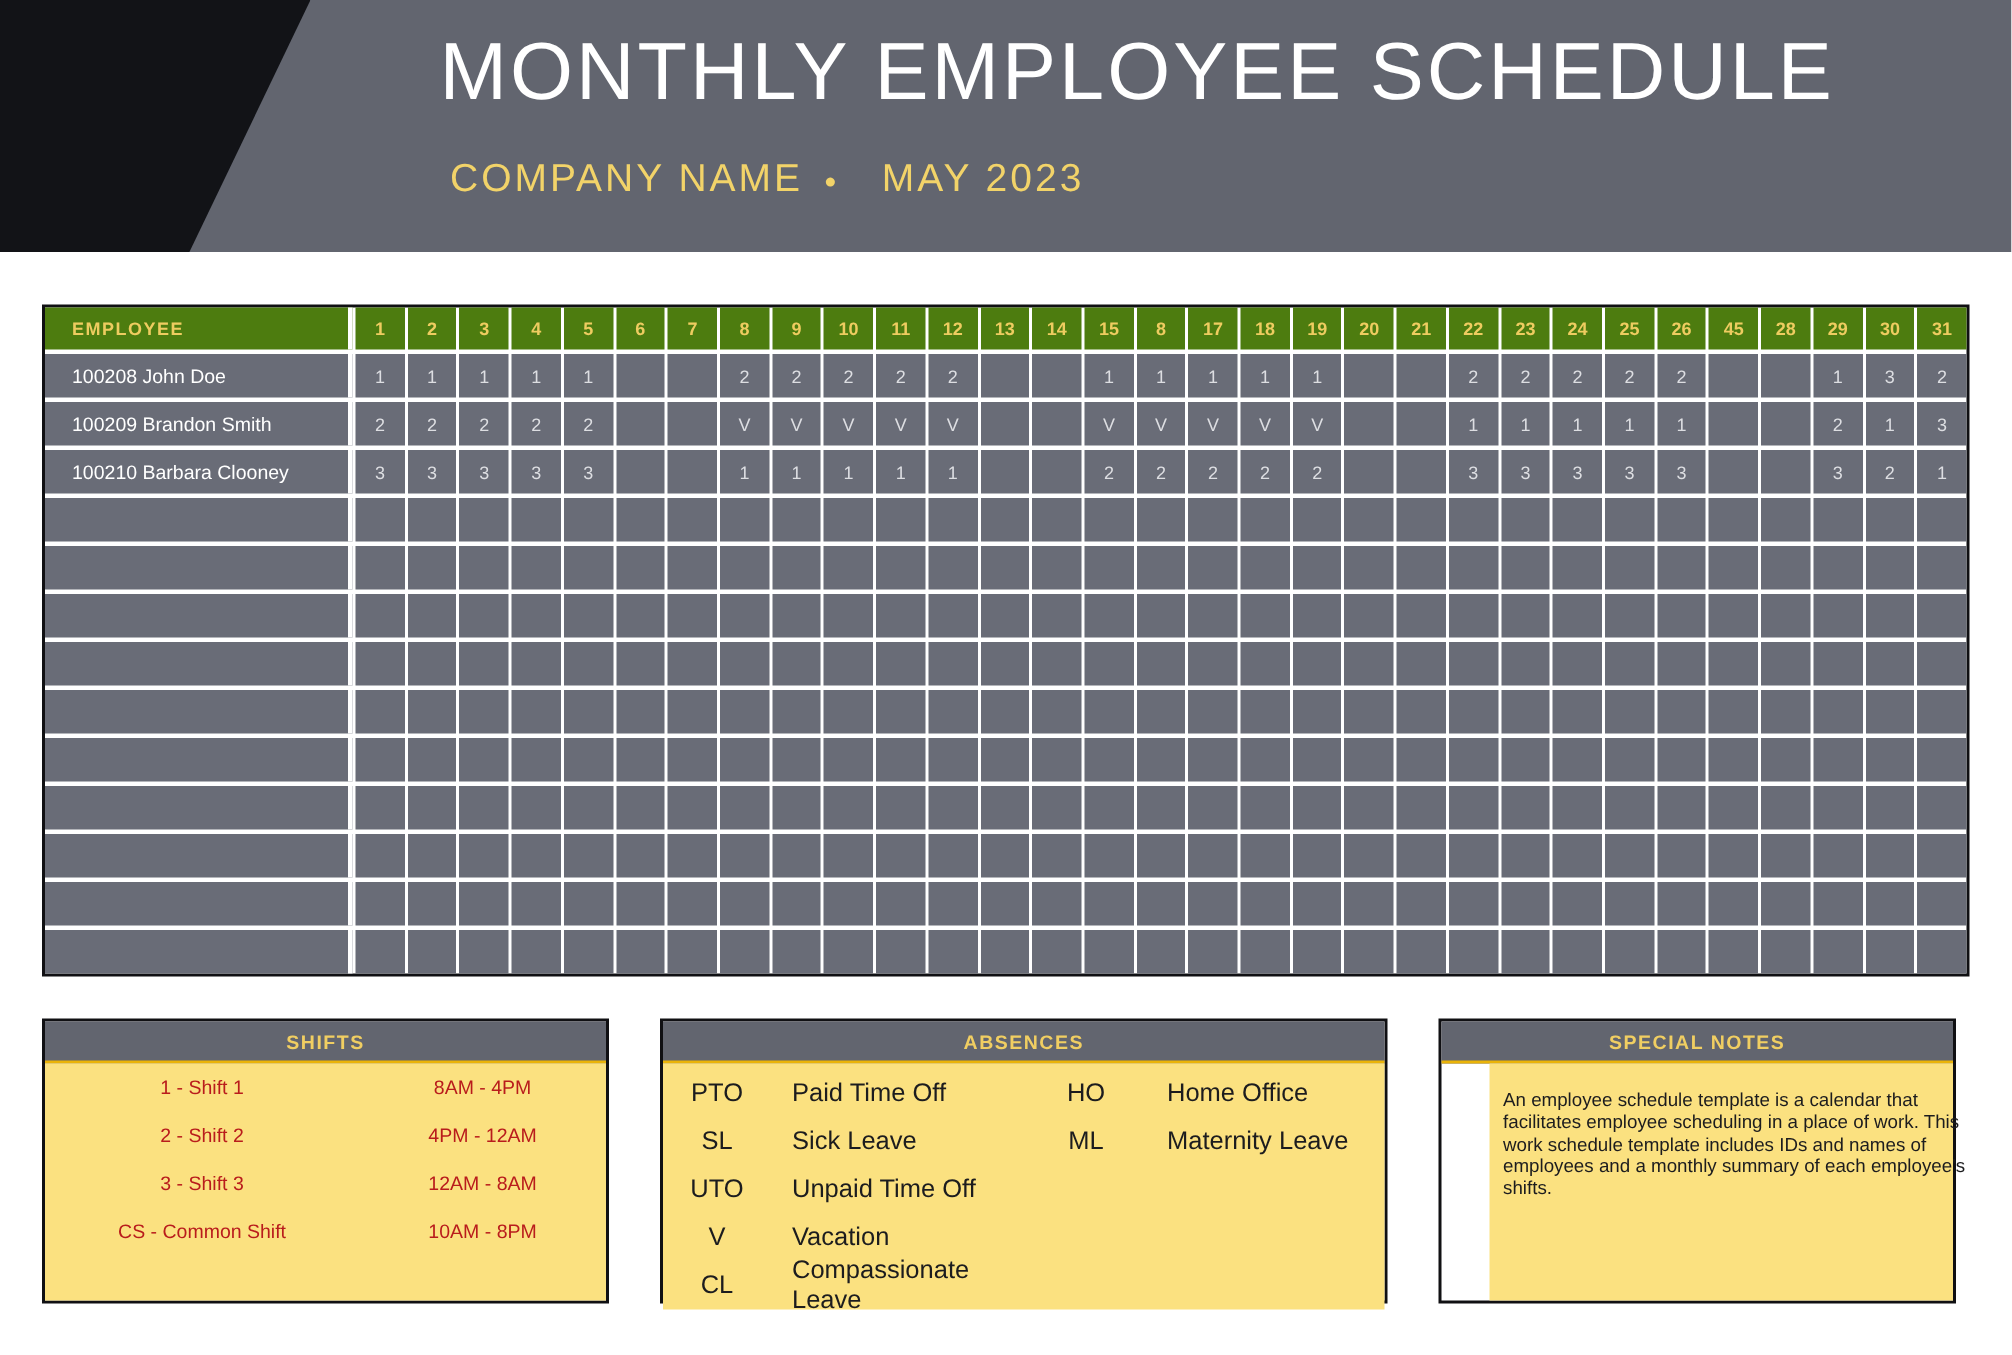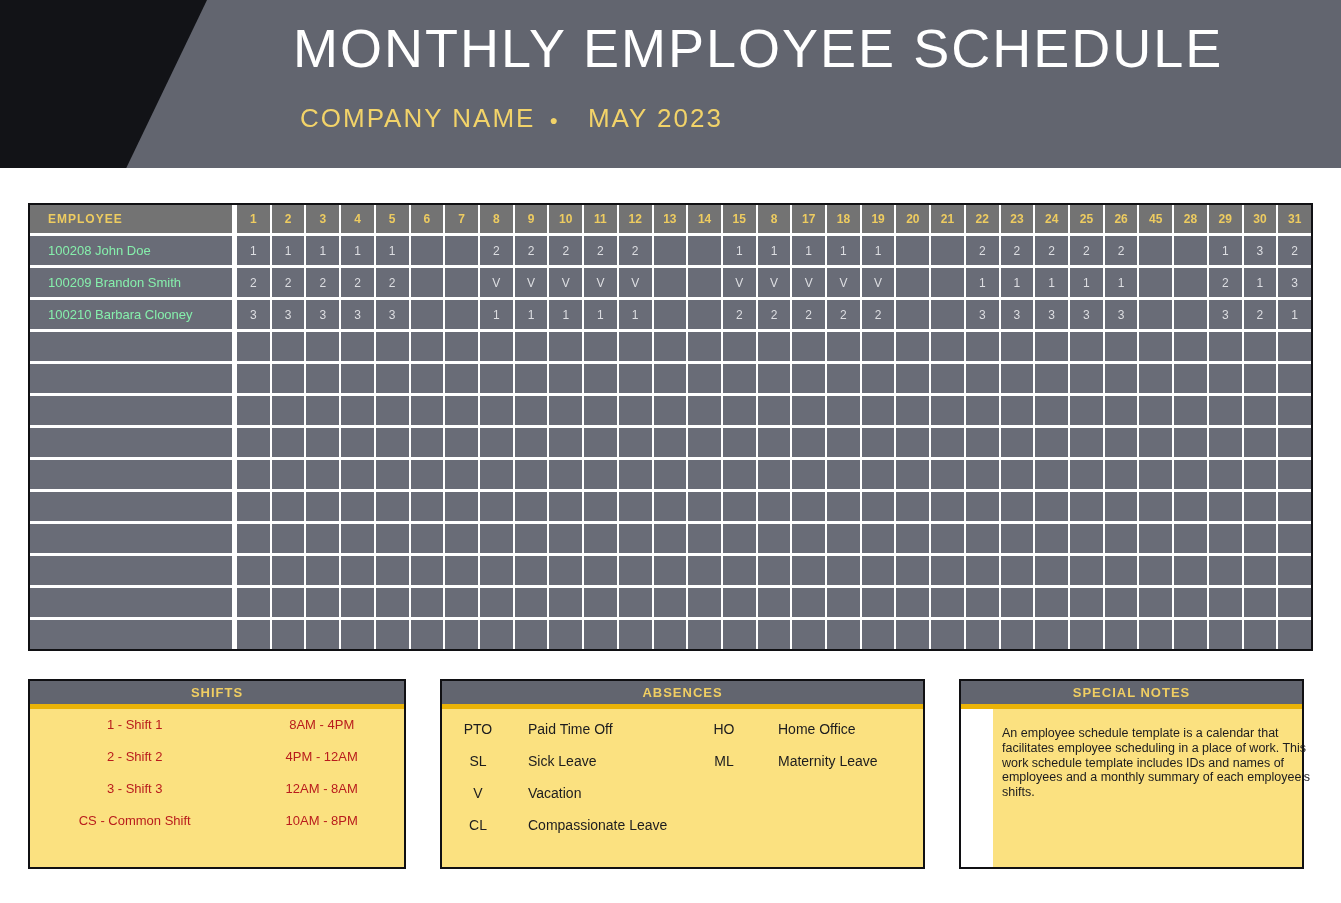--- a/index.html
+++ b/index.html
@@ -13,47 +13,47 @@
   .title { position:absolute; left:293px; top:17px; font-size:54px; font-weight:400;
            color:#ffffff; letter-spacing:2px; white-space:nowrap; }
   .subtitle { position:absolute; left:300px; top:103px; font-size:26px; font-weight:400;
               color:#F2D369; letter-spacing:2px; white-space:nowrap; display:flex; align-items:center; }
   .subtitle .dot { font-size:14px; margin:2px 28px 0 14px; }
 
   
   .table-wrap { margin:35px 28px 0 28px; }
   .grid { display:grid; grid-template-columns:205px repeat(31, 1fr);
           column-gap:2px; row-gap:3px; background:#ffffff; border:2px solid #101013; }
-  .hcell { background:#737373; color:#EECC60; height:28px; font-size:12px; font-weight:bold;
+  .hcell { background:#4d7c0f; color:#EECC60; height:28px; font-size:12px; font-weight:bold;
            display:flex; align-items:center; justify-content:center; }
   .hcell.name-col { justify-content:flex-start; padding-left:18px; letter-spacing:1px; }
   .cell { background:#696C77; color:#DDDEE2; height:29px; font-size:12px;
           display:flex; align-items:center; justify-content:center; }
-  .cell.name-col { justify-content:flex-start; padding-left:18px; color:#86efac; font-size:13px; }
+  .cell.name-col { justify-content:flex-start; padding-left:18px; color:#ffffff; font-size:13px; }
   .name-col { border-right:3px solid #ffffff; }
 
   
   .panels { display:flex; margin:28px 36px 0 28px; gap:34px; }
   .panel { height:190px; border:2px solid #101013; display:flex; flex-direction:column; }
   .panel-head { height:28px; background:#62656F; color:#F0CE62; font-size:13px; font-weight:bold;
                 letter-spacing:1px; display:flex; align-items:center; justify-content:center;
-                border-bottom:5px solid #eab308; flex:0 0 28px; }
+                border-bottom:2px solid #eab308; flex:0 0 28px; }
   .panel-body { flex:1; background:#FBE180; }
 
   .panel.shifts { width:378px; }
   .panel.absences { width:485px; }
   .panel.notes { width:345px; }
 
   .shifts-body { padding-top:8px; }
   .shift-row { display:flex; height:32px; align-items:flex-start; color:#b91c1c; font-size:13px; }
   .shift-label { width:56%; text-align:center; }
   .shift-time { width:44%; text-align:center; }
 
   .absences-body { padding-top:4px; }
-  .absence-row { display:flex; height:32px; align-items:center; color:#1C1C1E; font-size:14px; }
+  .absence-row { display:flex; height:32px; align-items:center; color:#1C1C1E; font-size:17px; }
   .abs-code { width:72px; text-align:center; }
   .abs-label { width:170px; text-align:left; padding-left:14px; }
   .abs-code2 { width:80px; text-align:center; }
   .abs-label2 { flex:1; text-align:left; padding-left:14px; }
 
   .notes-body { padding:17px 10px 0 9px;margin-left:32px; }
   .notes-text { color:#1C1C1E; font-size:12.5px; line-height:14.8px; width:330px; }
 </style>
 </head>
 <body>
@@ -552,20 +552,26 @@
           <div class="abs-code2">HO</div>
           <div class="abs-label2">Home Office</div>
         </div>
         <div class="absence-row">
           <div class="abs-code">SL</div>
           <div class="abs-label">Sick Leave</div>
           <div class="abs-code2">ML</div>
           <div class="abs-label2">Maternity Leave</div>
         </div>
         <div class="absence-row">
+          <div class="abs-code">UTO</div>
+          <div class="abs-label">Unpaid Time Off</div>
+          <div class="abs-code2"></div>
+          <div class="abs-label2"></div>
+        </div>
+        <div class="absence-row">
           <div class="abs-code">V</div>
           <div class="abs-label">Vacation</div>
           <div class="abs-code2"></div>
           <div class="abs-label2"></div>
         </div>
         <div class="absence-row">
           <div class="abs-code">CL</div>
           <div class="abs-label">Compassionate Leave</div>
           <div class="abs-code2"></div>
           <div class="abs-label2"></div>

